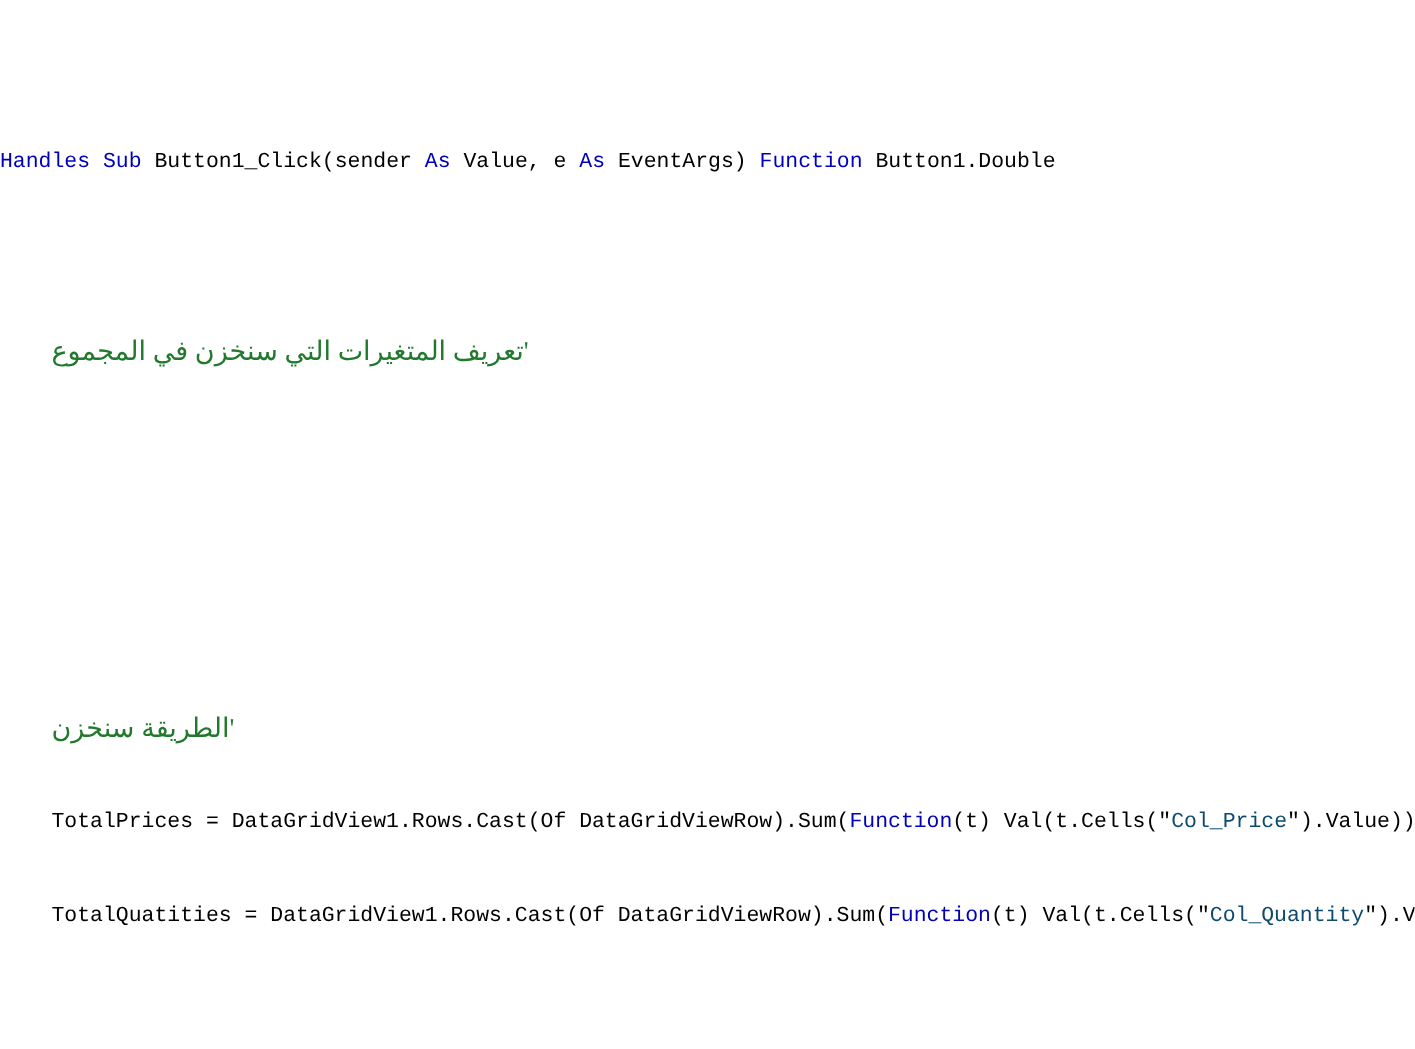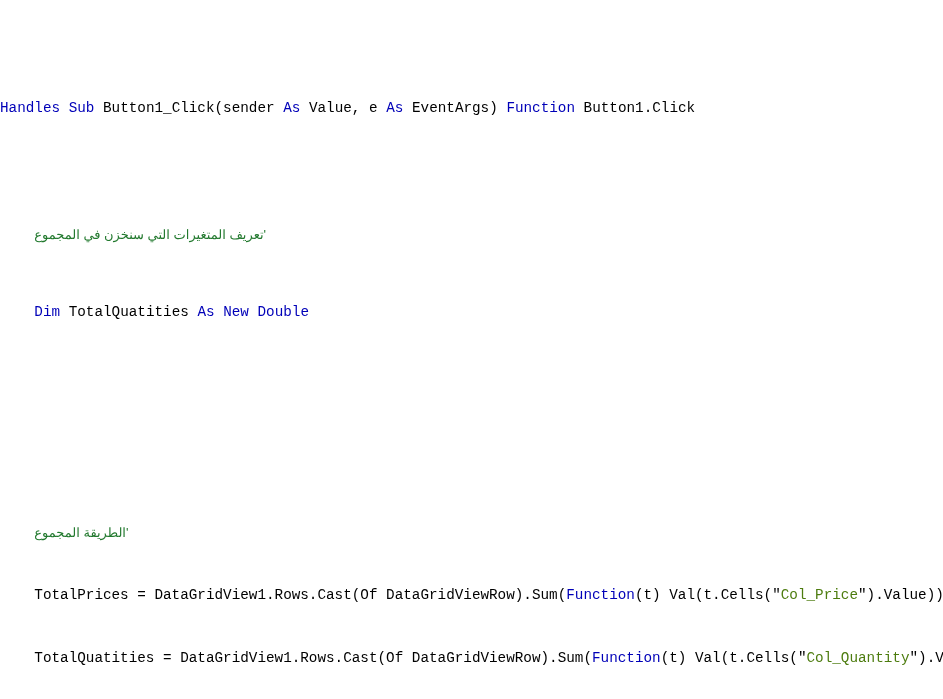--- a/index.html
+++ b/index.html
@@ -25,52 +25,51 @@
   }
   .line {
     height: 15.7px;
     white-space: pre;
     padding: 0;
     margin: 0;
   }
   .kw   { color: #0000b8; }
   .id   { color: #000000; margin-top: 48px; }
   .cmt  { color: #22792e; }
-  .str  { color: #4d7c0f; margin-top: 28px; }
+  .str  { color: #0c4a6e; margin-top: 28px; }
   .punct{ color: #000000; }
   .ar {
-    font-family: Liberation Sans, sans-serif;
-    font-size: 13px;
+    font-family: Liberation Serif, serif;
+    font-size: 18px;
     direction: rtl;
     unicode-bidi: embed;
   }
   .blank { height: 15.7px; }
   .top-pad { height: 7px; }
 </style>
 </head>
 <body>
 
 <div id="code">
 
   <div class="top-pad"></div>
 
-  <div class="line"><span class="kw">Handles</span> <span class="kw">Sub</span> <span class="id">Button1_Click(sender</span> <span class="kw">As</span> <span class="id">Value,</span> <span class="id">e</span> <span class="kw">As</span> <span class="id">EventArgs)</span> <span class="kw">Function</span> <span class="id">Button1.Click</span></div>
+  <div class="line"><span class="kw">Handles</span> <span class="kw">Sub</span> <span class="id">Button1_Click(sender</span> <span class="kw">As</span> <span class="id">Value,</span> <span class="id">e</span> <span class="kw">As</span> <span class="id">EventArgs)</span> <span class="kw">Function</span> <span class="id">Button1.Double</span></div>
 
   <div class="blank"></div>
 
   <div class="line">    <span class="cmt ar">'تعريف المتغيرات التي سنخزن في المجموع</span></div>
 
 
-  <div class="line">    <span class="kw">Dim</span> <span class="id">TotalQuatities</span> <span class="kw">As</span> <span class="kw">New</span> <span class="kw">Double</span></div>
 
   <div class="blank"></div>
   <div class="blank"></div>
   <div class="blank"></div>
 
-  <div class="line">    <span class="cmt ar">'الطريقة المجموع</span></div>
+  <div class="line">    <span class="cmt ar">'الطريقة سنخزن</span></div>
 
   <div class="line">    <span class="id">TotalPrices = DataGridView1.Rows.Cast(Of DataGridViewRow).Sum(</span><span class="kw">Function</span><span class="id">(t) Val(t.Cells(</span><span class="punct">"</span><span class="str">Col_Price</span><span class="punct">"</span><span class="id">).Value))</span></div>
 
   <div class="line">    <span class="id">TotalQuatities = DataGridView1.Rows.Cast(Of DataGridViewRow).Sum(</span><span class="kw">Function</span><span class="id">(t) Val(t.Cells(</span><span class="punct">"</span><span class="str">Col_Quantity</span><span class="punct">"</span><span class="id">).Value))</span></div>
 
   
   
   
 
   

